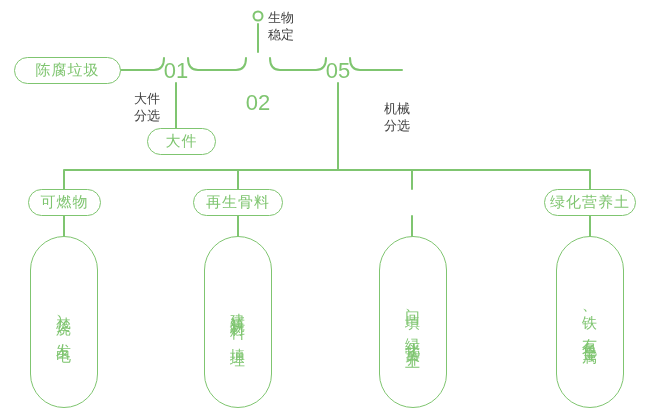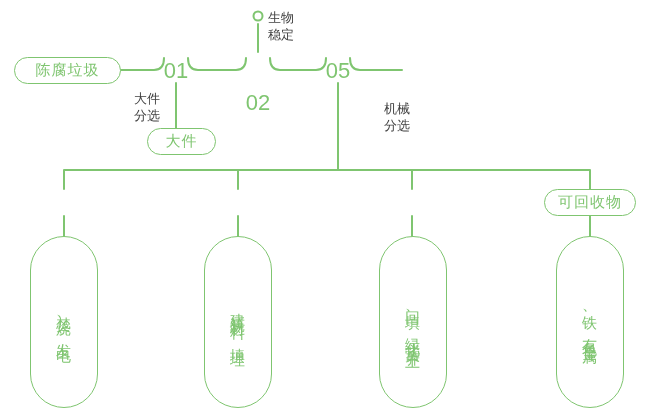--- a/index.html
+++ b/index.html
@@ -81,22 +81,28 @@
 分选</div>
   <div class="anno" id="anno-bio">生物
 稳定</div>
   <div class="anno" id="anno-mech">机械
 分选</div>
 
   <div class="pill" id="bulky-pill">
     <span>大件</span>
   </div>
 
+  <div class="pill" id="cat-0">
+    <span>可燃物</span>
+  </div>
+  <div class="pill" id="cat-1">
+    <span>再生骨料</span>
+  </div>
   <div class="pill" id="cat-3">
-    <span>可回收物</span>
+    <span>绿化营养土</span>
   </div>
 
   <div class="result-box" id="box-0">
     <span class="vtext">焚烧、发电</span>
   </div>
   <div class="result-box" id="box-1">
     <span class="vtext">建筑材料、填埋</span>
   </div>
   <div class="result-box" id="box-2">
     <span class="vtext">回填、绿化营养土</span>

